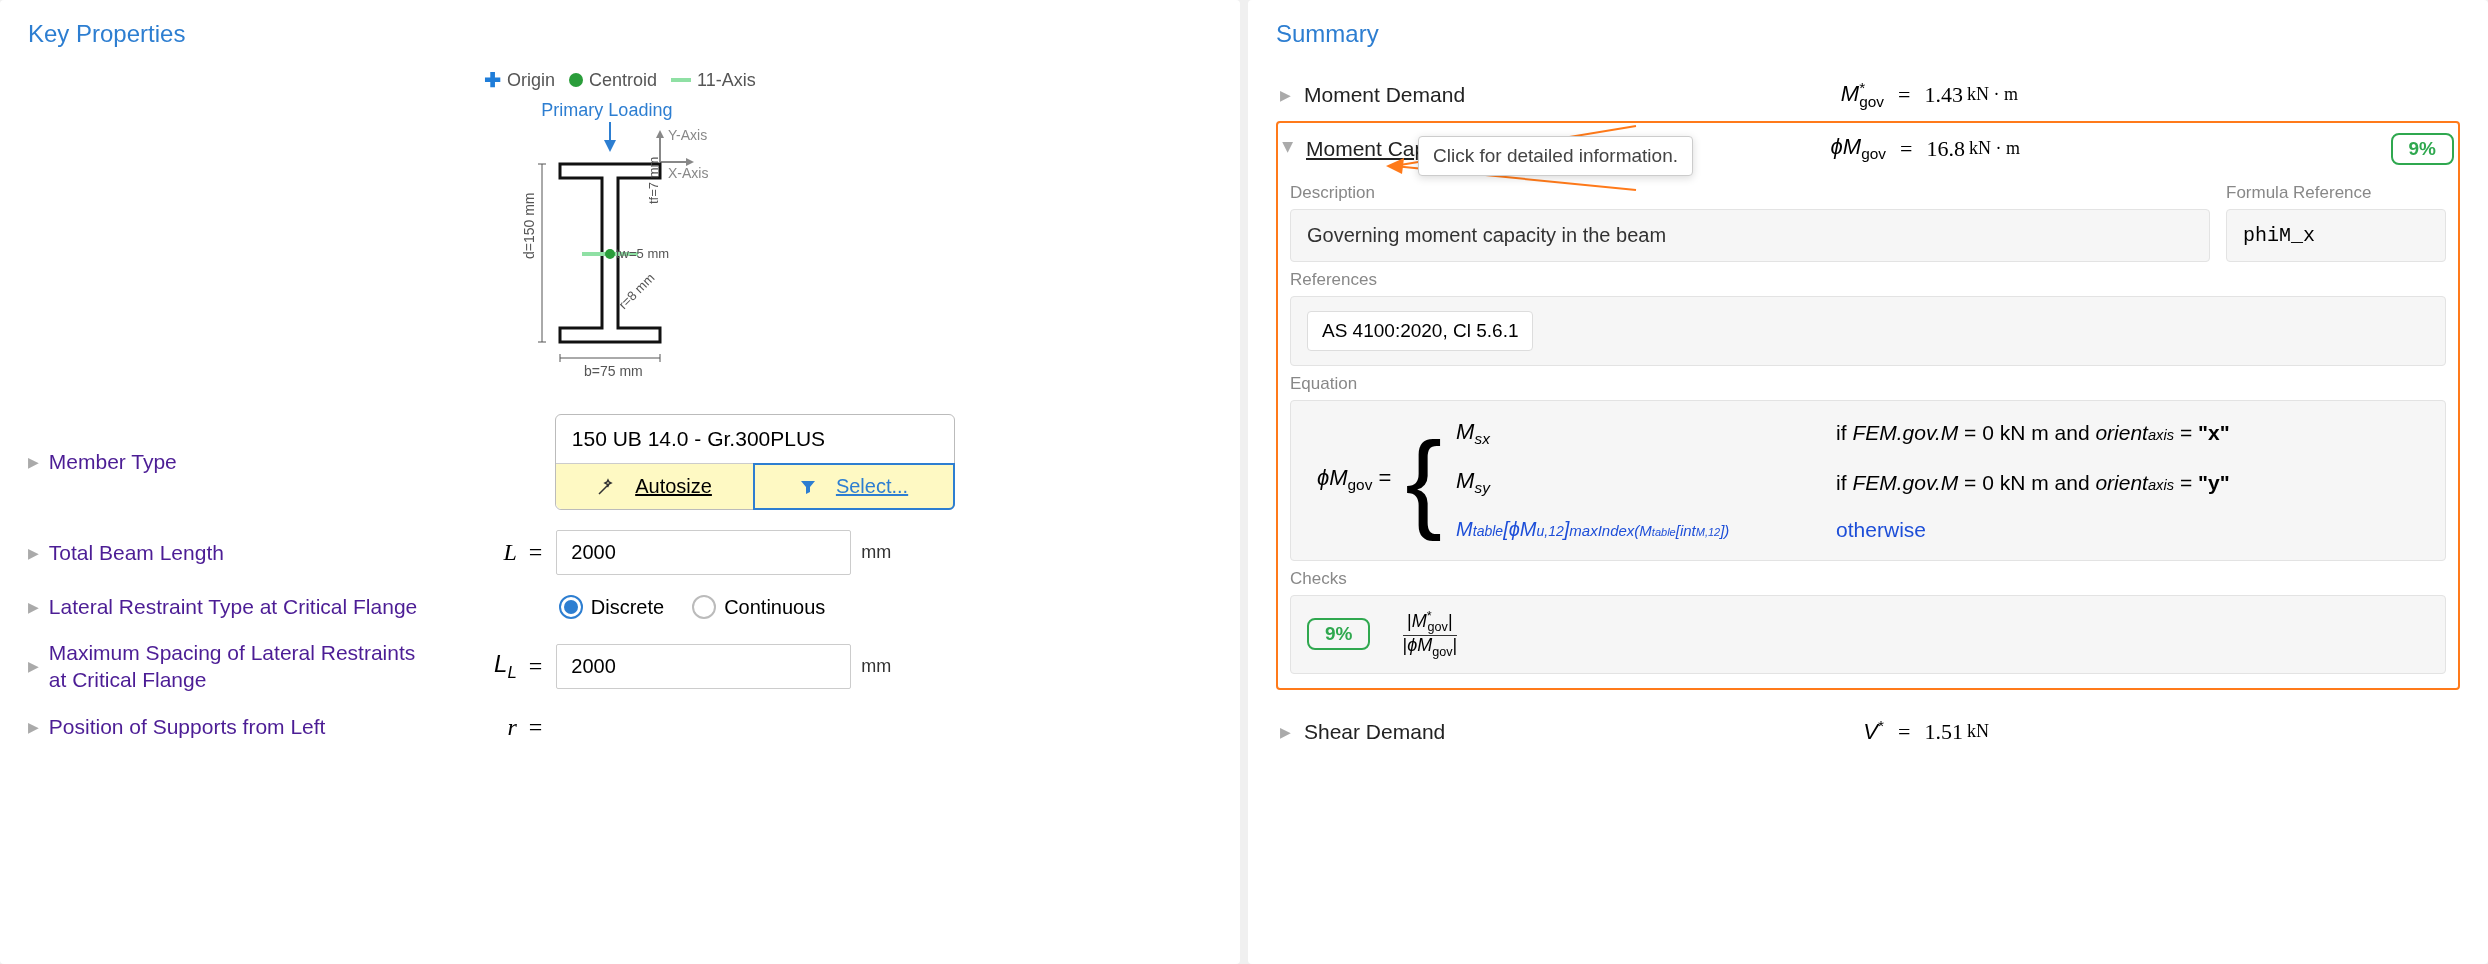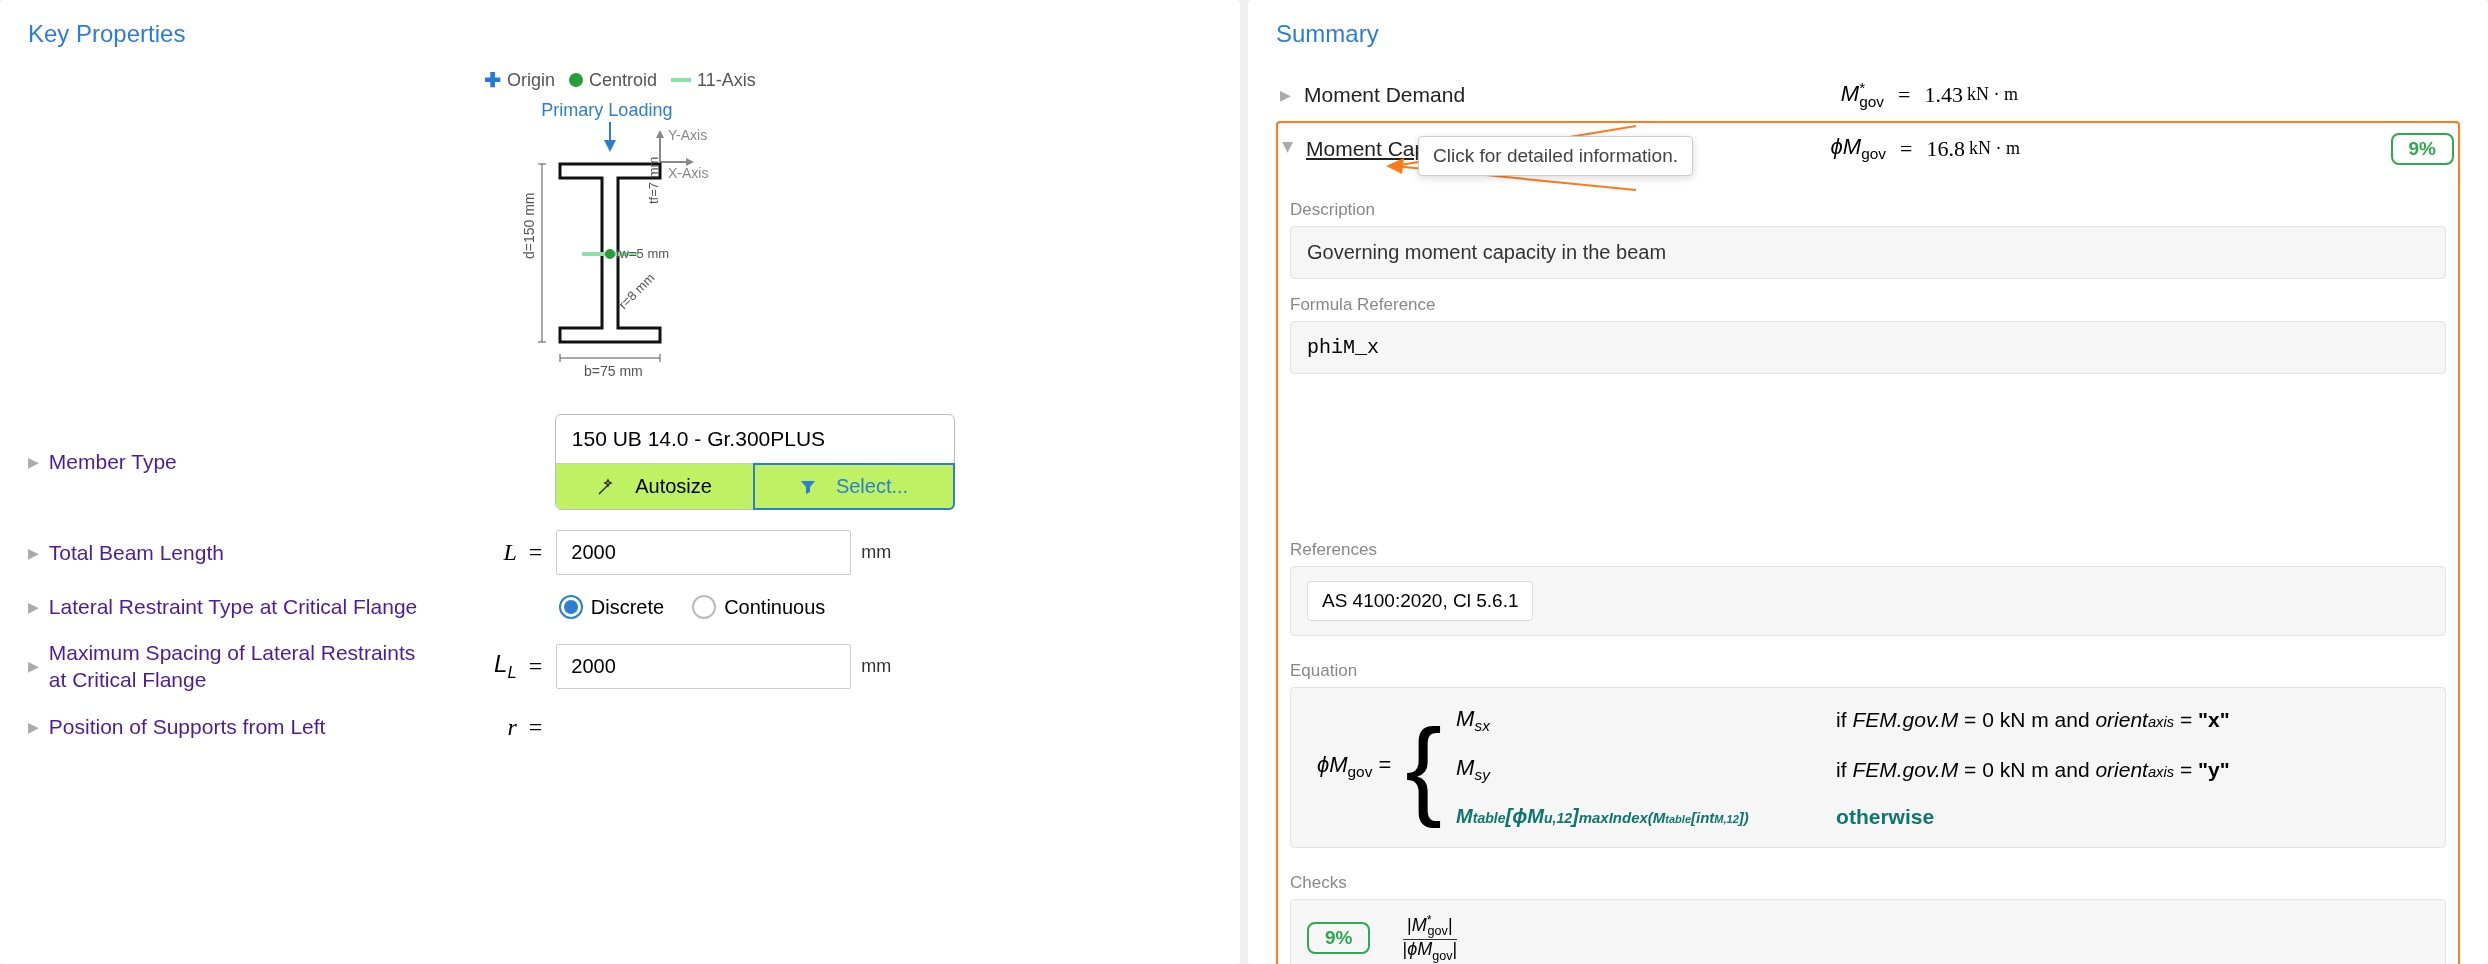--- a/index.html
+++ b/index.html
@@ -17,21 +17,21 @@
 .form-row { display: flex; align-items: center; padding: 10px 0; }
 .form-row .caret { color: #aaa; margin-right: 10px; font-size: 14px; }
 .form-row .label { flex: 0 0 380px; font-size: 21px; color: #4c1d95; }
 .form-row .sym { flex: 0 0 100px; text-align: right; font-style: italic; font-family: "Times New Roman", serif; font-size: 24px; padding-right: 12px; }
 .form-row .eq { font-family: "Times New Roman", serif; font-size: 24px; padding-right: 14px; }
 .text-input { border: 1px solid #ccc; border-radius: 2px; padding: 10px 14px; font-size: 20px; min-width: 200px; }
 .unit { margin-left: 10px; font-size: 18px; color: #333; }
 .member-box { border: 1px solid #bbb; border-radius: 6px; width: 400px; }
 .member-box .value { padding: 12px 16px; font-size: 21px; border-bottom: 1px solid #ccc; }
 .member-box .btns { display: flex; }
-.member-box .btn { flex: 1; text-align: center; padding: 10px 0; font-size: 20px; border: 0; background: #bef264; cursor: pointer; display: flex; align-items: center; justify-content: center; gap: 20px; }
+.member-box .btn { flex: 1; text-align: center; padding: 10px 0; font-size: 20px; border: 0; background: #fef9c3; cursor: pointer; display: flex; align-items: center; justify-content: center; gap: 20px; text-decoration: underline; }
 .member-box .btn:first-child { border-right: 1px solid #ccc; border-bottom-left-radius: 6px;}
 .member-box .btn.select { color: #2d7ed1; border: 2px solid #2d7ed1; border-bottom-right-radius: 6px; margin: -1px; }
 .radio-group { display: flex; align-items: center; gap: 28px; justify-content: space-between; }
 .radio-item { display: flex; align-items: center; gap: 8px; font-size: 20px; }
 .radio { width: 24px; height: 24px; border: 2px solid #bbb; border-radius: 50%; display: inline-flex; align-items: center; justify-content: center; }
 .radio.checked { border-color: #2d7ed1; }
 .radio.checked::after { content: ""; width: 14px; height: 14px; background: #2d7ed1; border-radius: 50%; }
 
 
 .summary-row, .summary-row-expanded { border-top: 1px solid transparent; }
@@ -40,36 +40,36 @@
 .summary-head .caret.down { transform: rotate(90deg); display: inline-block; }
 .summary-head .name { font-size: 21px; color: #222; flex: 0 0 420px; }
 .summary-head .name.linked { text-decoration: underline; }
 .summary-head .formula { font-family: "Times New Roman", serif; font-size: 22px; text-align: right; flex: 0 0 160px; }
 .summary-head .eq { font-family: "Times New Roman", serif; font-size: 22px; padding: 0 14px; }
 .summary-head .val { font-family: "Times New Roman", serif; font-size: 22px; }
 .summary-head .unit-sm { font-family: "Times New Roman", serif; font-size: 18px; margin-left: 4px; }
 .badge { margin-left: auto; border: 2px solid #2fa84f; color: #2fa84f; border-radius: 8px; padding: 3px 16px; font-size: 19px; font-weight: 600; }
 .highlight-box { border: 2px solid #ff7a1a; border-radius: 4px; }
 .tooltip { position: absolute; background: #fff; border: 1px solid #ccc; border-radius: 4px; box-shadow: 0 2px 8px rgba(0,0,0,.15); padding: 8px 14px; font-size: 19px; color: #444; top: 232px; left: 1452px; z-index: 5; }
-.fieldset-box { margin: 25px 12px; flex-direction: column; }
+.fieldset-box { margin: 8px 12px; }
 .fieldset-label { font-size: 17px; color: #888; margin-bottom: 6px; }
 .fieldset-body { background: #f6f6f6; border: 1px solid #e3e3e3; border-radius: 4px; padding: 14px 16px; }
 .two-col { display: flex; gap: 16px; }
 .two-col .c1 { flex: 1; }
 .two-col .c2 { flex: 0 0 220px; }
 .desc-text { font-size: 20px; color: #333; }
 .code-ref { font-family: "Courier New", monospace; font-size: 20px; }
 .ref-chip { display: inline-block; background: #fff; border: 1px solid #ddd; border-radius: 4px; padding: 8px 14px; font-size: 19px; }
 .equation-body { font-family: "Times New Roman", serif; font-size: 22px; display: flex; align-items: center; gap: 14px; padding: 4px 10px;}
 .brace { font-size: 110px; line-height: 0.8; font-weight: 100; }
 .cases { display: flex; flex-direction: column; gap: 20px; }
 .case-row { display: flex; align-items: center; }
 .case-row .lhs { min-width: 380px; font-style: italic; }
 .case-row .rhs { font-size: 21px; }
-.case-row.blue { color: #0f766e; font-weight: bold; }
+.case-row.blue { color: #1d4ed8; }
 .checks-body { display: flex; align-items: center; gap: 28px; }
 .frac { display: inline-flex; flex-direction: column; align-items: center; font-family: "Times New Roman", serif; font-size: 18px; line-height: 1.1; }
 .frac .top { border-bottom: 1.5px solid #333; padding: 0 4px; }
 .frac .bot { padding: 0 4px; }
 .arrow-note { position: absolute; pointer-events: none; z-index: 4;}
 sub { font-size: 0.7em; }
 sup { font-size: 0.7em; }
 .sub { font-size: 0.7em; font-style: italic;}
 .green-tick { position: absolute; left: 0; top: 450px; width: 6px; height: 50px; background: linear-gradient(#53d86a, #53d86a); border-radius: 3px; }
 </style>

